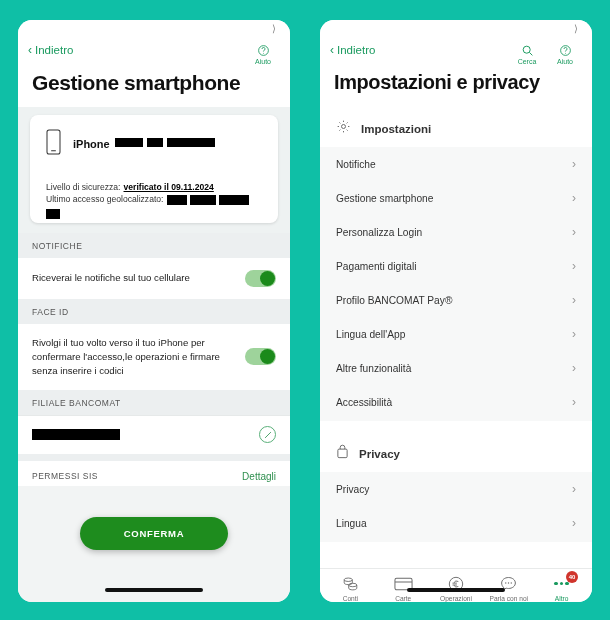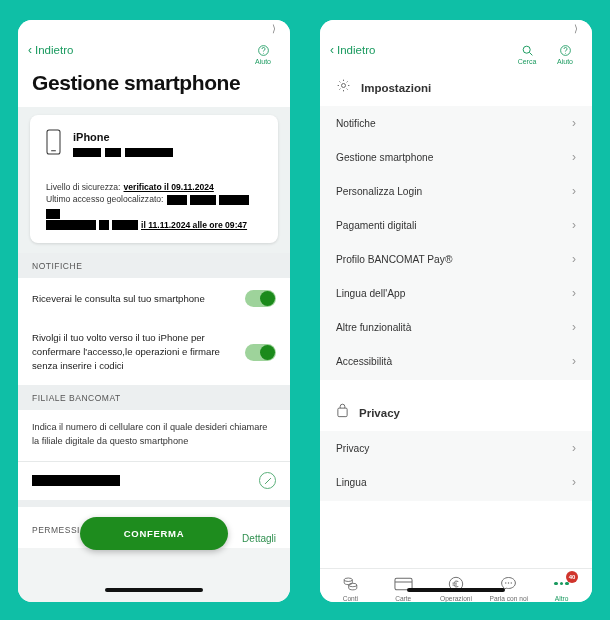--- a/index.html
+++ b/index.html
@@ -70,25 +70,25 @@
   }
 
   
   .card-wrap { padding: 8px 12px 10px 12px; background: #eef2f2; }
   .device-card {
     background: #fff; border-radius: 8px;
     box-shadow: 0 1px 3px rgba(0,0,0,.12);
     overflow: hidden;
   }
   .device-top { display: flex; align-items: center; gap: 12px; padding: 14px 14px 16px 16px; }
-  .device-texts { display: flex; flex-direction: column; gap: 5px; }
+  .device-texts { display: flex; flex-direction: row; gap: 5px; }
   .device-name { font-size: 11px; font-weight: bold; color: #111; }
   .redact { background: #000; display: inline-block; height: 9px; }
   .device-sub { display: flex; gap: 4px; }
-  .device-meta { padding: 6px 14px 12px 16px; font-size: 8.6px; color: #333; line-height: 1.45; }
+  .device-meta { padding: 6px 14px 4px 16px; font-size: 8.6px; color: #333; line-height: 1.45; }
   .device-meta b { color: #000; text-decoration: underline; }
   .meta-row { display: flex; align-items: center; flex-wrap: wrap; gap: 3px; }
 
   
   .sec-head {
     background: #eceff0; color: #555;
     font-size: 8.5px; letter-spacing: .5px;
     padding: 8px 14px 7px 14px;
   }
   .sec-body {
@@ -116,21 +116,21 @@
     width: 17px; height: 17px; border-radius: 50%;
     border: 1px solid #5ab07a; display: flex;
     align-items: center; justify-content: center;
     color: #3f9b5f;
   }
   .perm-head {
     background: #fff; padding: 10px 14px 4px 14px;
     display: flex; align-items: center; justify-content: space-between;
   }
   .perm-label { font-size: 8.5px; color: #555; letter-spacing: .5px; }
-  .dettagli { font-size: 10px; color: #2f8f4f; margin-top: 16px; }
+  .dettagli { font-size: 10px; color: #2f8f4f; }
   .spacer-grey { background: #eceff0; height: 7px; }
 
   
   .confirm-btn {
     position: absolute; left: 50%; transform: translateX(-50%);
     bottom: 52px;
     background: #1e8c1e; color: #fff;
     font-size: 9.5px; font-weight: bold; letter-spacing: .7px;
     padding: 11px 0; width: 148px; text-align: center;
     border-radius: 22px; border: none;
@@ -238,47 +238,41 @@
             <span>Livello di sicurezza:</span>
             <b>verificato il 09.11.2024</b>
           </div>
           <div class="meta-row">
             <span>Ultimo accesso geolocalizzato:</span>
             <i class="redact" style="width:20px;height:10px"></i>
               <i class="redact" style="width:26px;height:10px"></i>
               <i class="redact" style="width:30px;height:10px"></i>
               <i class="redact" style="width:14px;height:10px"></i>
           </div>
-          <div class="meta-row">
-            <i class="redact" style="width:50px;height:10px"></i>
-              <i class="redact" style="width:10px;height:10px"></i>
-              <i class="redact" style="width:26px;height:10px"></i>
-            <b>il 11.11.2024 alle ore 09:47</b>
-          </div>
         </div>
       </div>
     </div>
 
     <div class="sec-head">NOTIFICHE</div>
     <div class="sec-body">
-      <span class="sec-text">Riceverai le consulta sul tuo smartphone</span>
+      <span class="sec-text">Riceverai le notifiche sul tuo cellulare</span>
       <span class="toggle">
           <i class="knob"></i>
         </span>
     </div>
 
+    <div class="sec-head">FACE ID</div>
     <div class="sec-body">
       <span class="sec-text" style="max-width:196px">Rivolgi il tuo volto verso il tuo iPhone per confermare l'accesso,le operazioni e firmare senza inserire i codici</span>
       <span class="toggle">
           <i class="knob"></i>
         </span>
     </div>
 
     <div class="sec-head">FILIALE BANCOMAT</div>
-    <div class="plain-text">Indica il numero di cellulare con il quale desideri chiamare la filiale digitale da questo smartphone</div>
     <div class="input-row">
       <span><i class="redact" style="width:88px;height:11px"></i></span>
       <span class="edit-circle">
         <svg width="10" height="10" viewBox="0 0 24 24" fill="none" stroke="#3f9b5f" stroke-width="2.2">
           <line x1="5" y1="19" x2="19" y2="5"></line>
         </svg>
       </span>
     </div>
 
     <div class="spacer-grey"></div>
@@ -320,20 +314,21 @@
             <circle cx="12" cy="12" r="9"></circle>
               <path d="M9.2 9.2a2.8 2.8 0 1 1 3.6 2.7c-.7.3-.9.8-.9 1.5v.4"></path>
               <circle cx="12" cy="17" r=".9" fill="#1a9a5f" stroke="none"></circle>
           </svg>
         </span>
         <span>Aiuto</span>
       </div>
     </div>
   </div>
 
+  <div class="page-title">Impostazioni e privacy</div>
 
   <div class="body" style="background:#fff">
 
     <div class="group-head">
       <span>
         <svg width="15" height="15" viewBox="0 0 24 24" fill="none" stroke="#666" stroke-width="1.5">
           <circle cx="12" cy="12" r="3.2"></circle>
           <path d="M12 2.6v2.2M12 19.2v2.2M21.4 12h-2.2M4.8 12H2.6M18.6 5.4l-1.6 1.6M7 17l-1.6 1.6M18.6 18.6L17 17M7 7L5.4 5.4"></path>
         </svg>
       </span>

